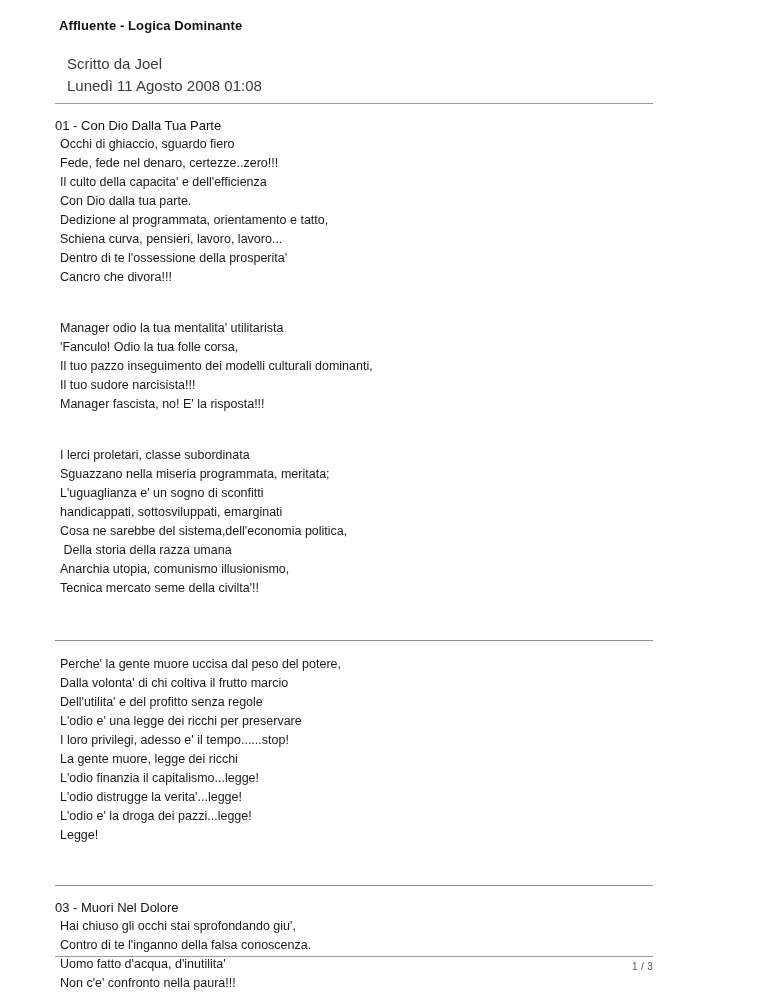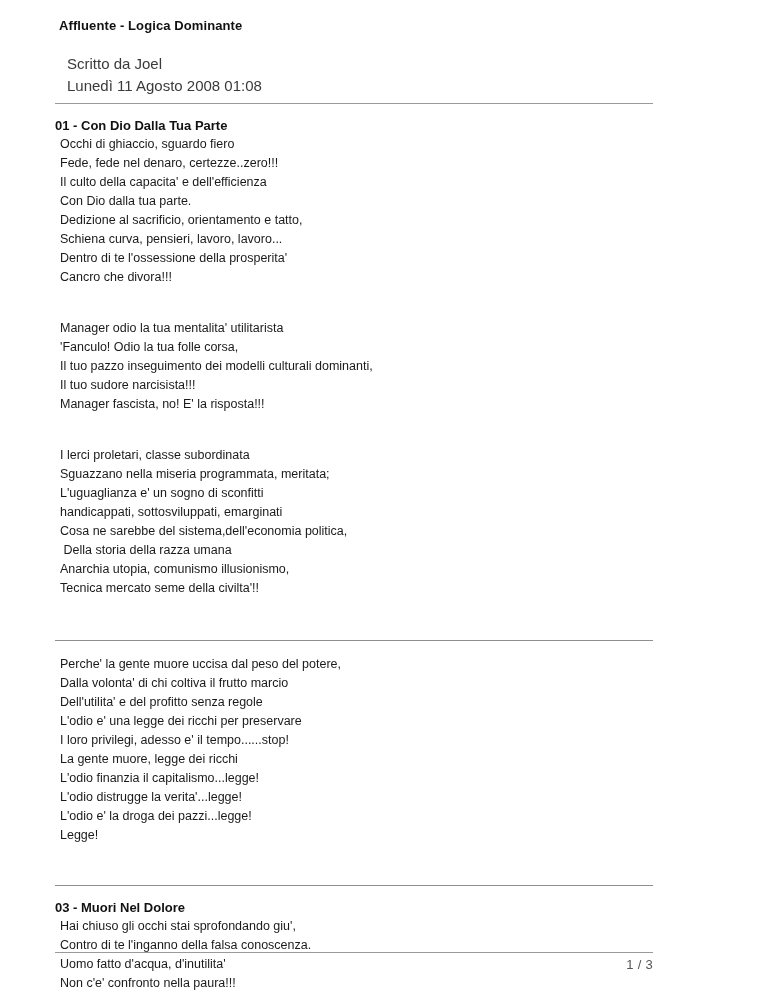--- a/index.html
+++ b/index.html
@@ -42,21 +42,21 @@
     border: 0;
     border-top: 1px solid #9a9a9a;
     margin: 6px 0 0 0;
     height: 0;
   }
   .section {
     margin-top: 14px;
   }
   .section-title {
     font-size: 13px;
-    font-weight: bold;
+    font-weight: normal;
     color: #111;
     margin: 8px 0 2px 0;
   }
   .stanza {
     font-size: 12.5px;
     line-height: 1.52;
     color: #1a1a1a;
     margin: 0 0 0 0;
     padding-left: 5px;
     white-space: pre-wrap;
@@ -78,21 +78,21 @@
     right: 50px;
     bottom: 22px;
   }
   .footer-rule {
     border: 0;
     border-top: 1px solid #9a9a9a;
     margin: 0;
   }
   .footer-page {
     text-align: right;
-    font-size: 13px;
+    font-size: 10px;
     color: #555;
     margin-top: 4px;
     letter-spacing: 0.3px;
   }
 </style>
 </head>
 <body>
 
 <div class="page">
 
@@ -104,21 +104,21 @@
   </div>
 
   <hr class="rule">
 
   <div class="section">
     <div class="section-title">01 - Con Dio Dalla Tua Parte</div>
     <div class="stanza">Occhi di ghiaccio, sguardo fiero
 Fede, fede nel denaro, certezze..zero!!!
 Il culto della capacita' e dell'efficienza
 Con Dio dalla tua parte.
-Dedizione al sacrificio, orientamento e tatto,
+Dedizione al programmata, orientamento e tatto,
 Schiena curva, pensieri, lavoro, lavoro...
 Dentro di te l'ossessione della prosperita'
 Cancro che divora!!!</div>
     <div class="stanza">Manager odio la tua mentalita' utilitarista
 'Fanculo! Odio la tua folle corsa,
 Il tuo pazzo inseguimento dei modelli culturali dominanti,
 Il tuo sudore narcisista!!!
 Manager fascista, no! E' la risposta!!!</div>
     <div class="stanza">I lerci proletari, classe subordinata
 Sguazzano nella miseria programmata, meritata;

